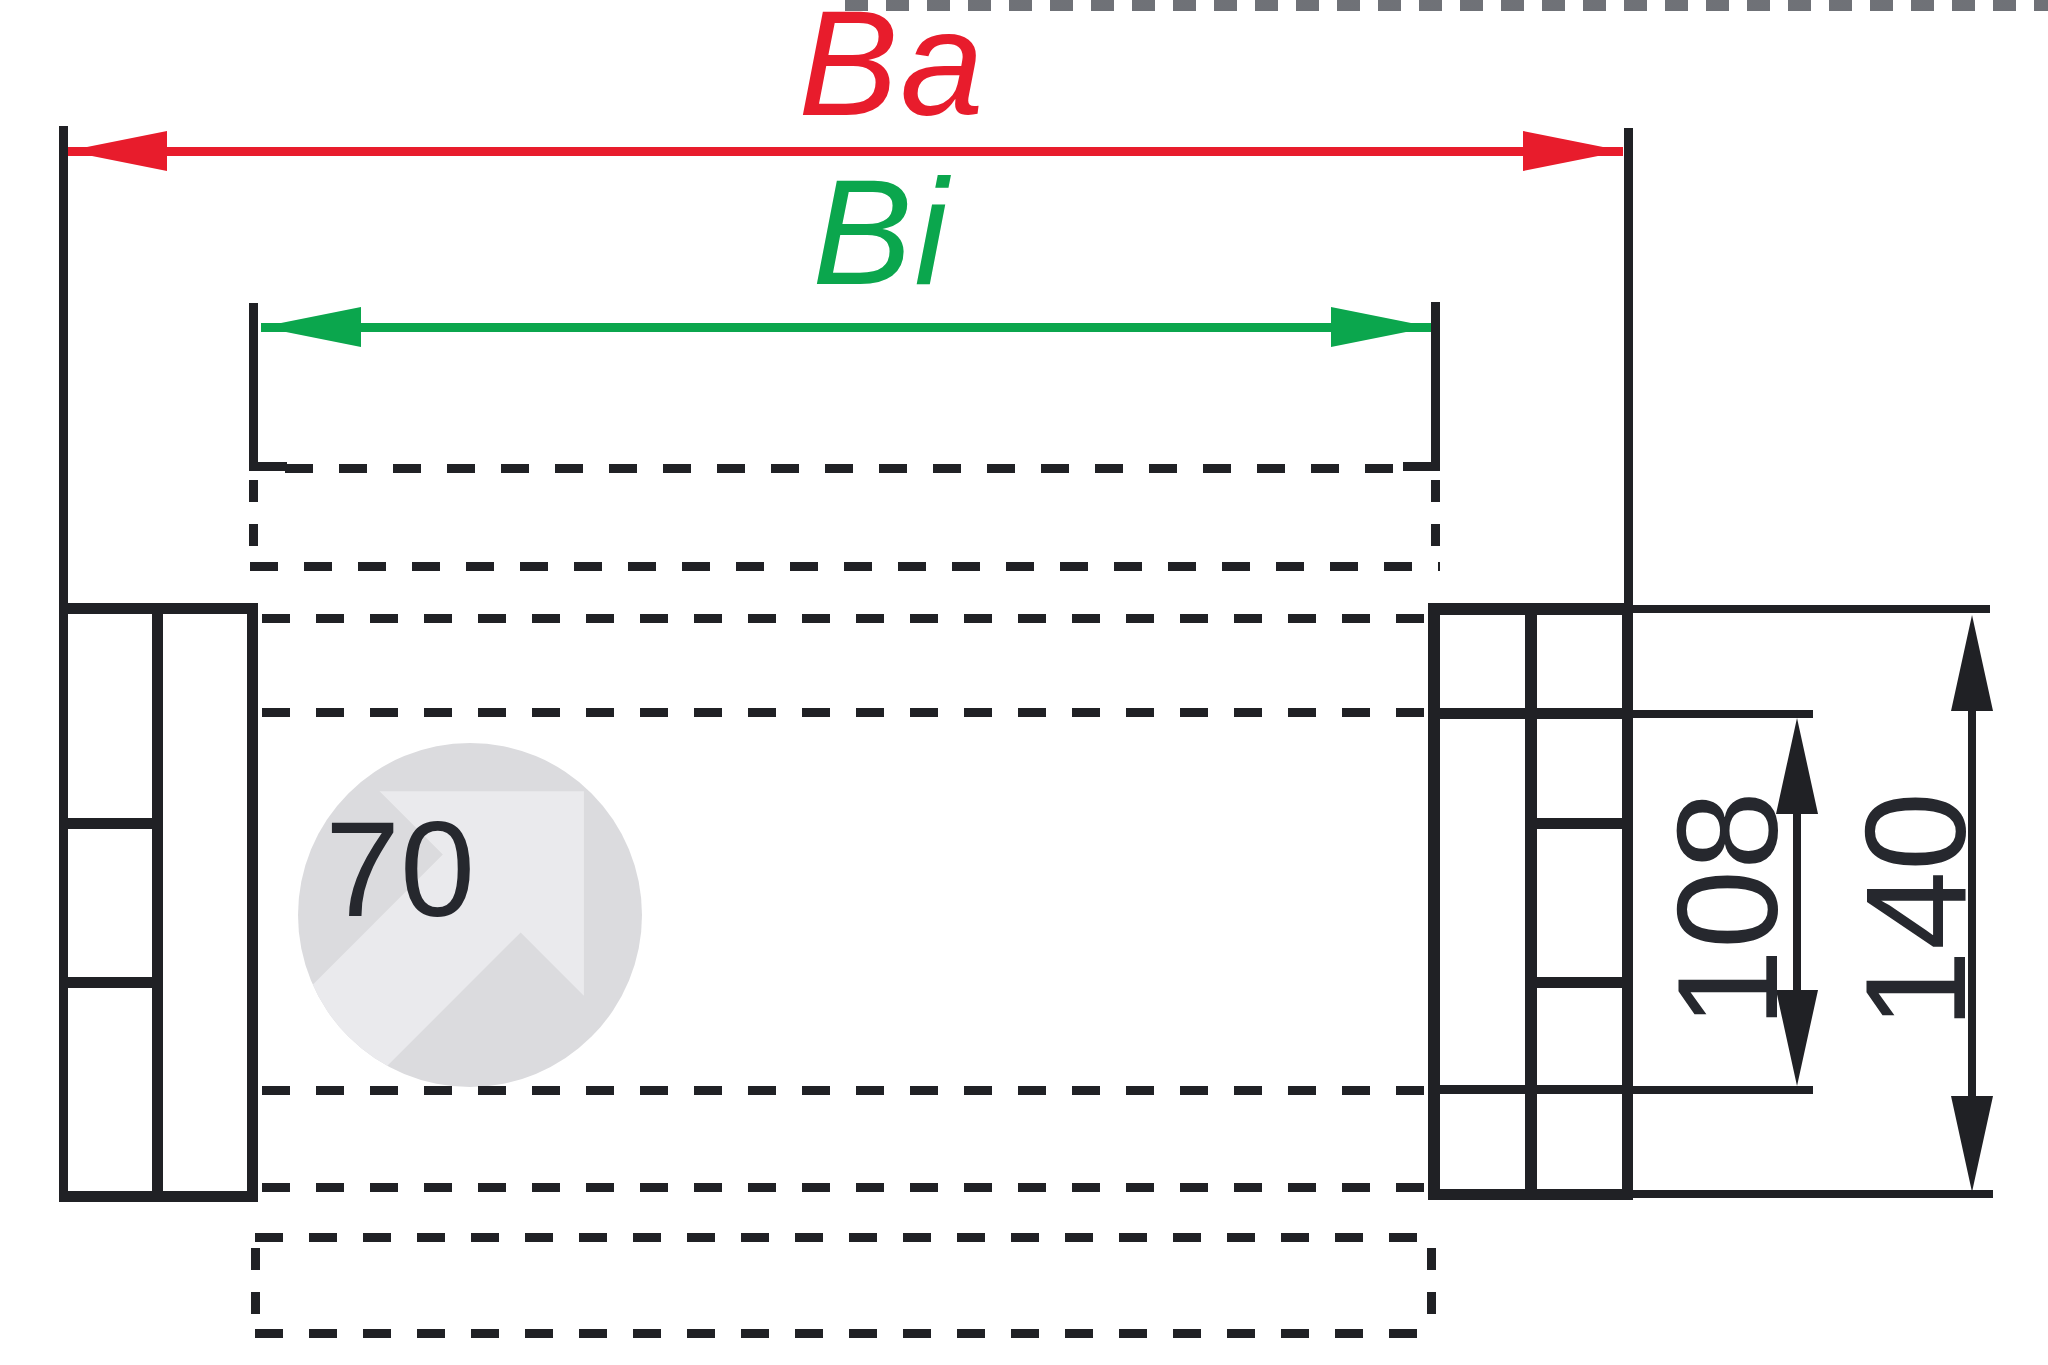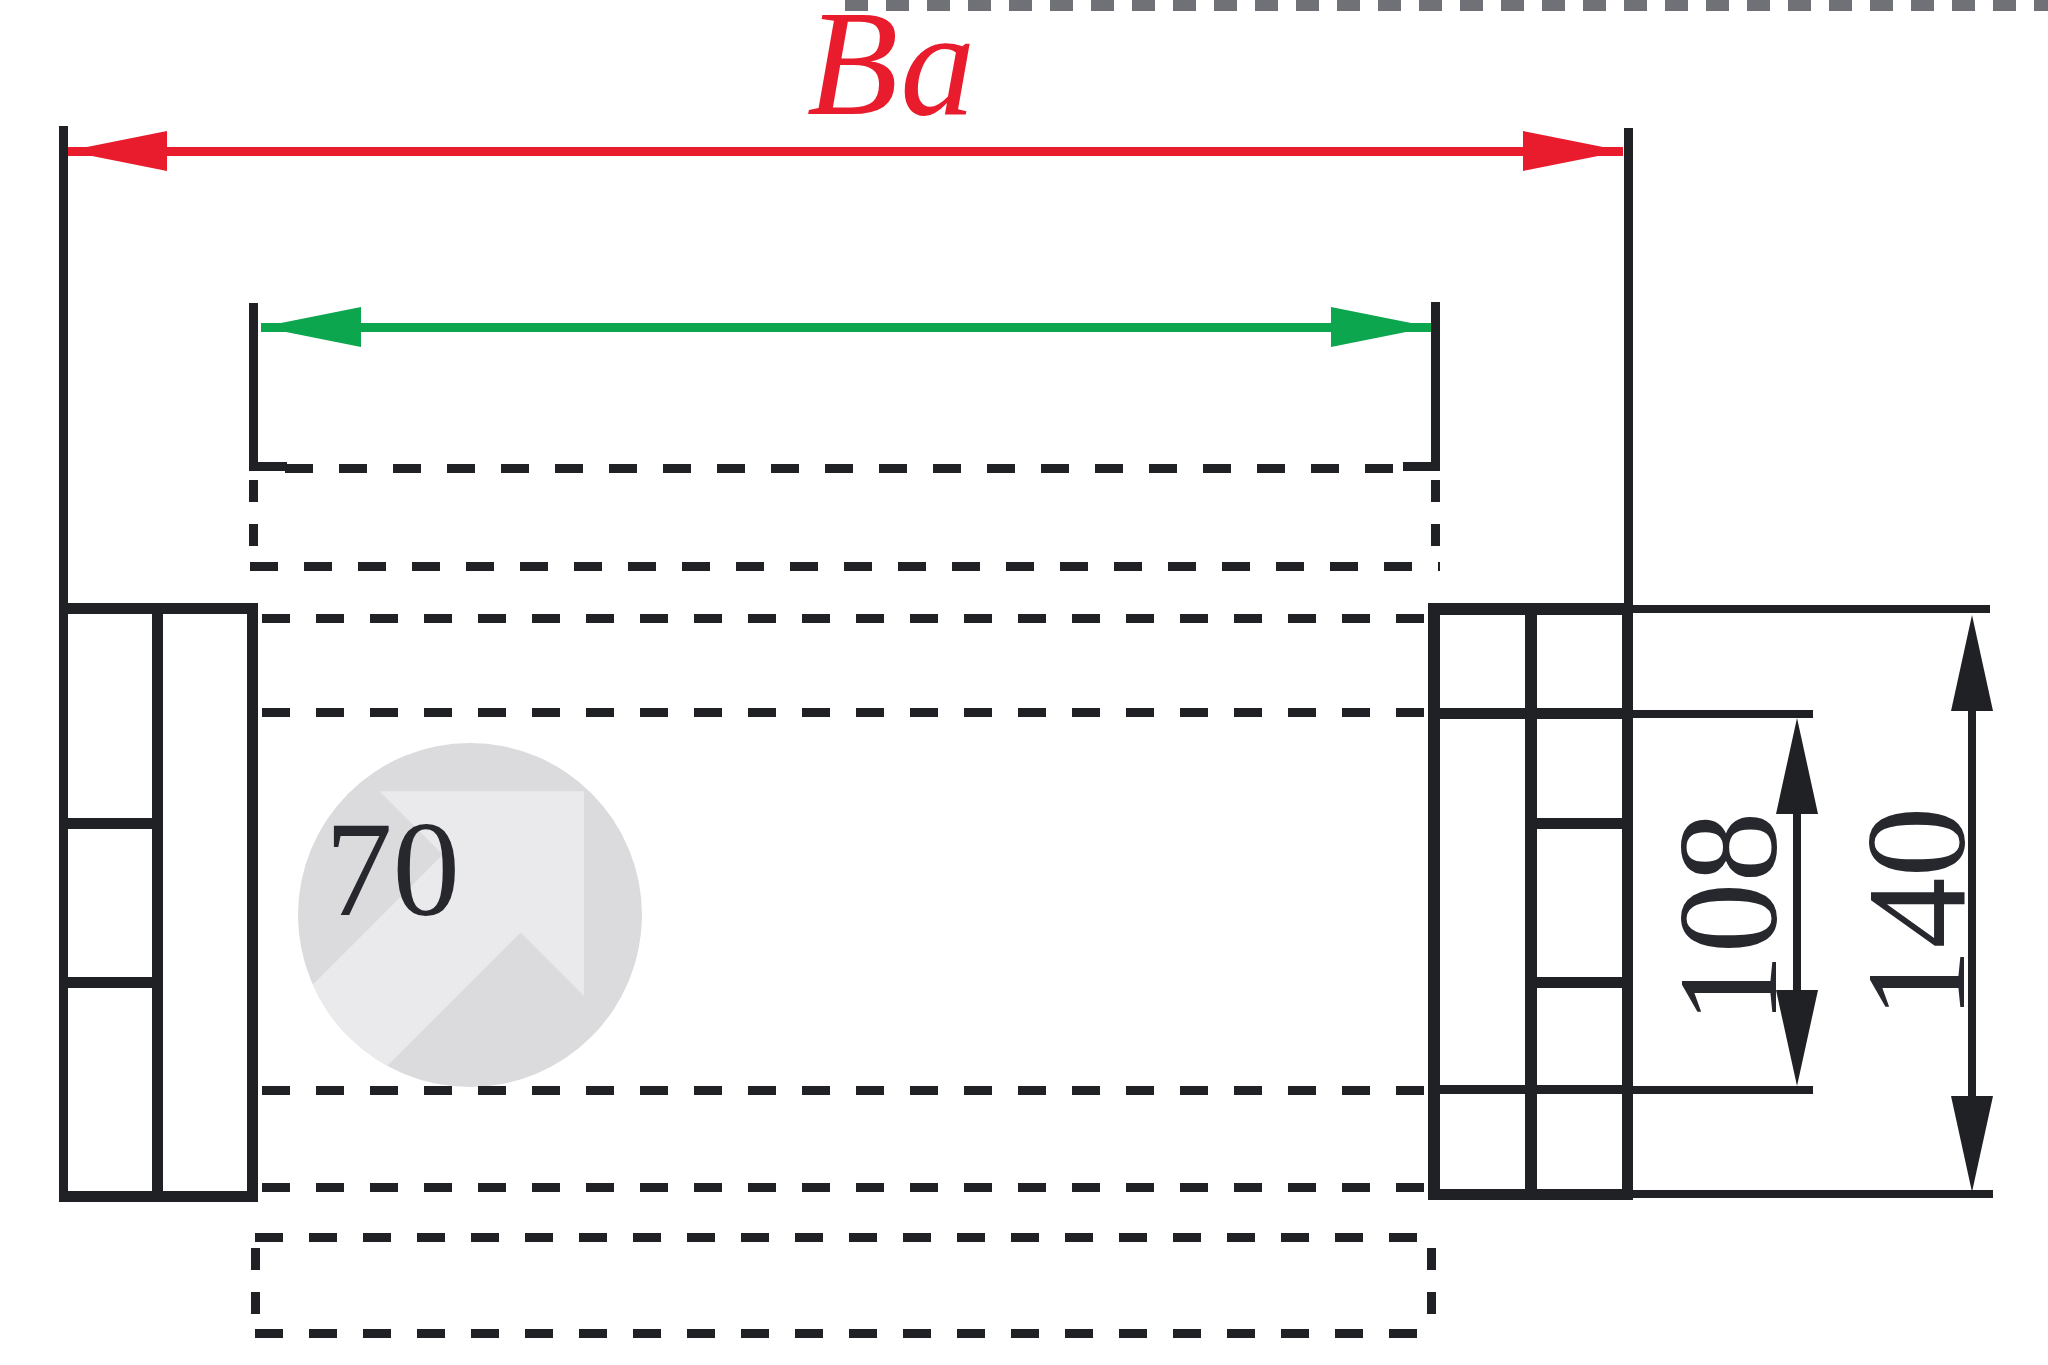--- a/index.html
+++ b/index.html
@@ -1,17 +1,17 @@
 <!DOCTYPE html>
 <html style="--red: #e81c2c; --green: #0ba64d; --ink: #202125; --dimtext: #26282e; --wmcircle: #dbdbde; --wmarrow: #eaeaed; --wmtext: #26282e;"><head>
 <meta charset="utf-8">
 <style>
   html,body{margin:0;padding:0;background:#ffffff;}
   .stage{position:relative;width:2048px;height:1365px;background:#fff;overflow:hidden;
-         font-family:Liberation Serif, serif;}
+         font-family:Liberation Sans, sans-serif;}
   
   .r{position:absolute;background:var(--ink);}
   
   .redline{position:absolute;background:var(--red);}
   .greenline{position:absolute;background:var(--green);}
   
   .dh{position:absolute;height:9px;
       background:repeating-linear-gradient(to right,var(--ink) 0 28px,transparent 28px 54px);}
   .dv{position:absolute;width:9px;
       background:repeating-linear-gradient(to bottom,var(--ink) 0 22px,transparent 22px 44px);}
@@ -36,20 +36,21 @@
       background:repeating-linear-gradient(to right,#4b4e55 0 23px,transparent 23px 41px);}
 </style>
 </head>
 <body>
 
 <div class="stage">
 
   <div class="top-artifact" style="left:845px;top:0;width:1203px;height:11px;"></div>
 
   <div class="dimlabel ba" style="left:792px;top:-12px;">Ba</div>
+  <div class="dimlabel bi" style="left:781px;top:157px;">Bi</div>
 
   <div>
     <div class="redline" style="left:67px;top:147px;width:1556px;height:9px;"></div>
     <div class="ah ah-left" style="left:67px;top:131px;"></div>
     <div class="ah ah-right" style="left:1523px;top:131px;"></div>
   </div>
 
   <div>
     <div class="greenline" style="left:261px;top:323px;width:1170px;height:9px;"></div>
     <div class="ah ah-left g" style="left:261px;top:307px;"></div>

